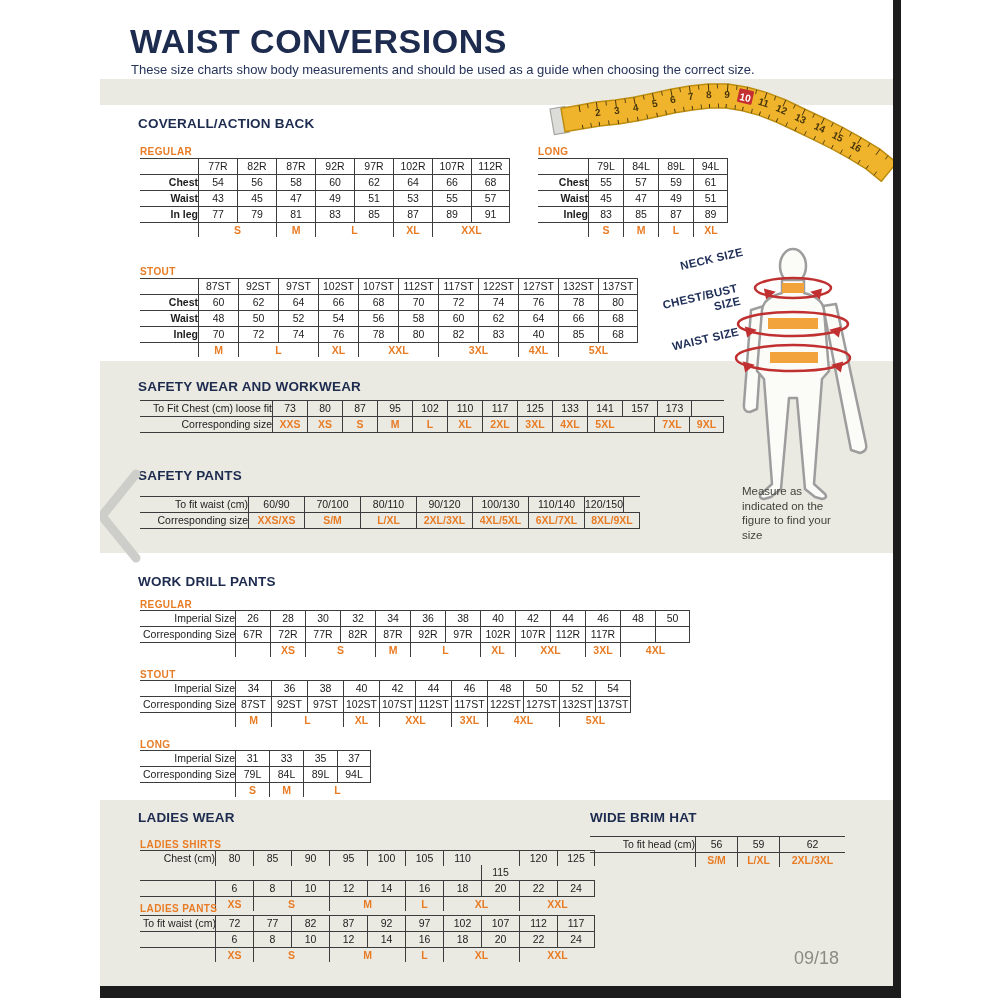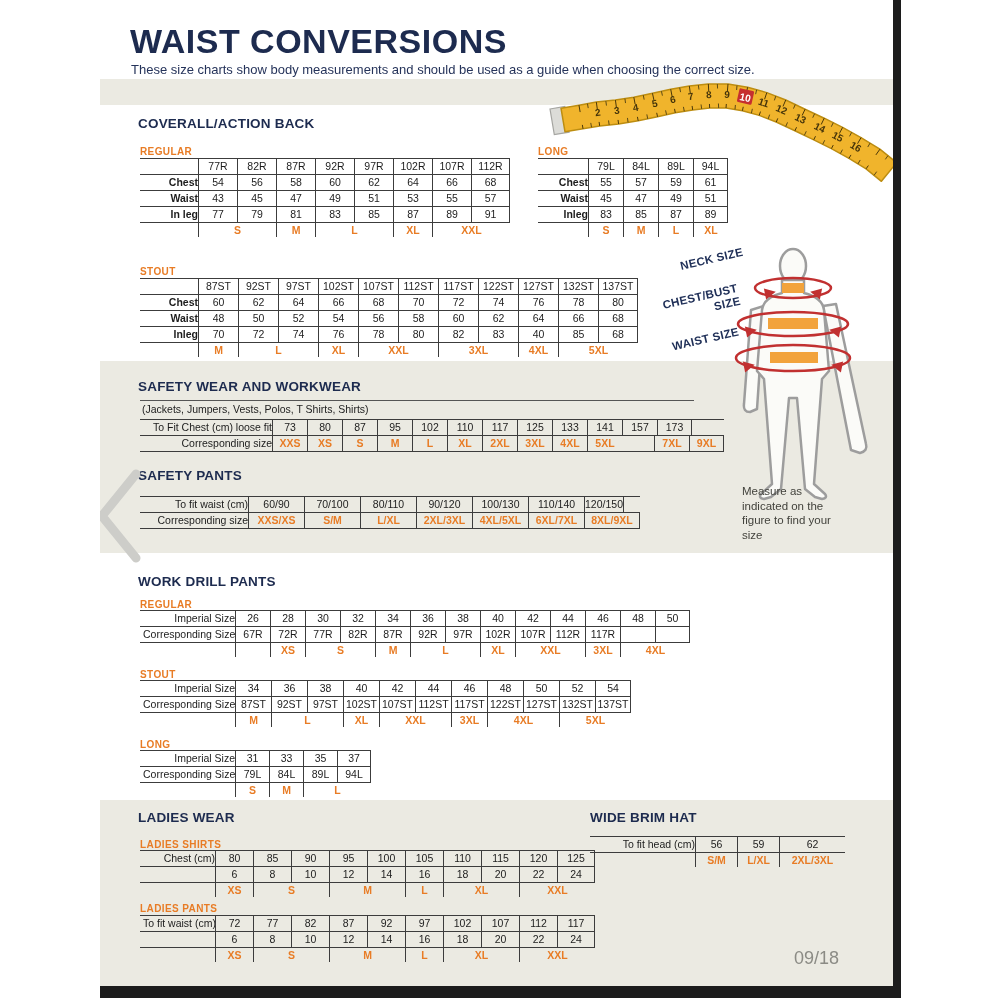--- a/index.html
+++ b/index.html
@@ -306,21 +306,20 @@
             <div class="gcell" style="width: 80px;">XXL</div>
             <div class="gcell" style="width: 80px;">3XL</div>
             <div class="gcell" style="width: 40px;">4XL</div>
             <div class="gcell" style="width: 80px;">5XL</div>
           </div>
         </div>
       </div>
 
     <div class="sec-title" style="left:38px;top:379px">SAFETY WEAR AND WORKWEAR</div>
     <div class="slot" style="left:40px;top:400px">
-      <div class="tbl-note" style="width:552px">(Jackets, Jumpers, Vests, Polos, T Shirts, Shirts)</div>
       <div>
           <div class="tbl">
             <div class="trow first">
               <div class="tcell tlabel" style="width: 132px;">To Fit Chest (cm) loose fit</div>
               <div class="tcell tdata" style="width: 35px;">73</div>
               <div class="tcell tdata" style="width: 35px;">80</div>
               <div class="tcell tdata" style="width: 35px;">87</div>
               <div class="tcell tdata" style="width: 35px;">95</div>
               <div class="tcell tdata" style="width: 35px;">102</div>
               <div class="tcell tdata" style="width: 35px;">110</div>
@@ -507,21 +506,21 @@
         <div class="tbl">
           <div class="trow first">
             <div class="tcell tlabel" style="width: 75px;">Chest (cm)</div>
             <div class="tcell tdata" style="width: 38px;">80</div>
             <div class="tcell tdata" style="width: 38px;">85</div>
             <div class="tcell tdata" style="width: 38px;">90</div>
             <div class="tcell tdata" style="width: 38px;">95</div>
             <div class="tcell tdata" style="width: 38px;">100</div>
             <div class="tcell tdata" style="width: 38px;">105</div>
             <div class="tcell tdata" style="width: 38px;">110</div>
-            <div class="tcell tdata" style="width: 38px;">115</div>
+            <div class="tcell tdata" style="width: 38px; margin-top: 14px;">115</div>
             <div class="tcell tdata" style="width: 38px;">120</div>
             <div class="tcell tdata" style="width: 38px;">125</div>
           </div>
           <div class="trow">
             <div class="tcell tlabel" style="width: 75px;"></div>
             <div class="tcell tdata" style="width: 38px;">6</div>
             <div class="tcell tdata" style="width: 38px;">8</div>
             <div class="tcell tdata" style="width: 38px;">10</div>
             <div class="tcell tdata" style="width: 38px;">12</div>
             <div class="tcell tdata" style="width: 38px;">14</div>

